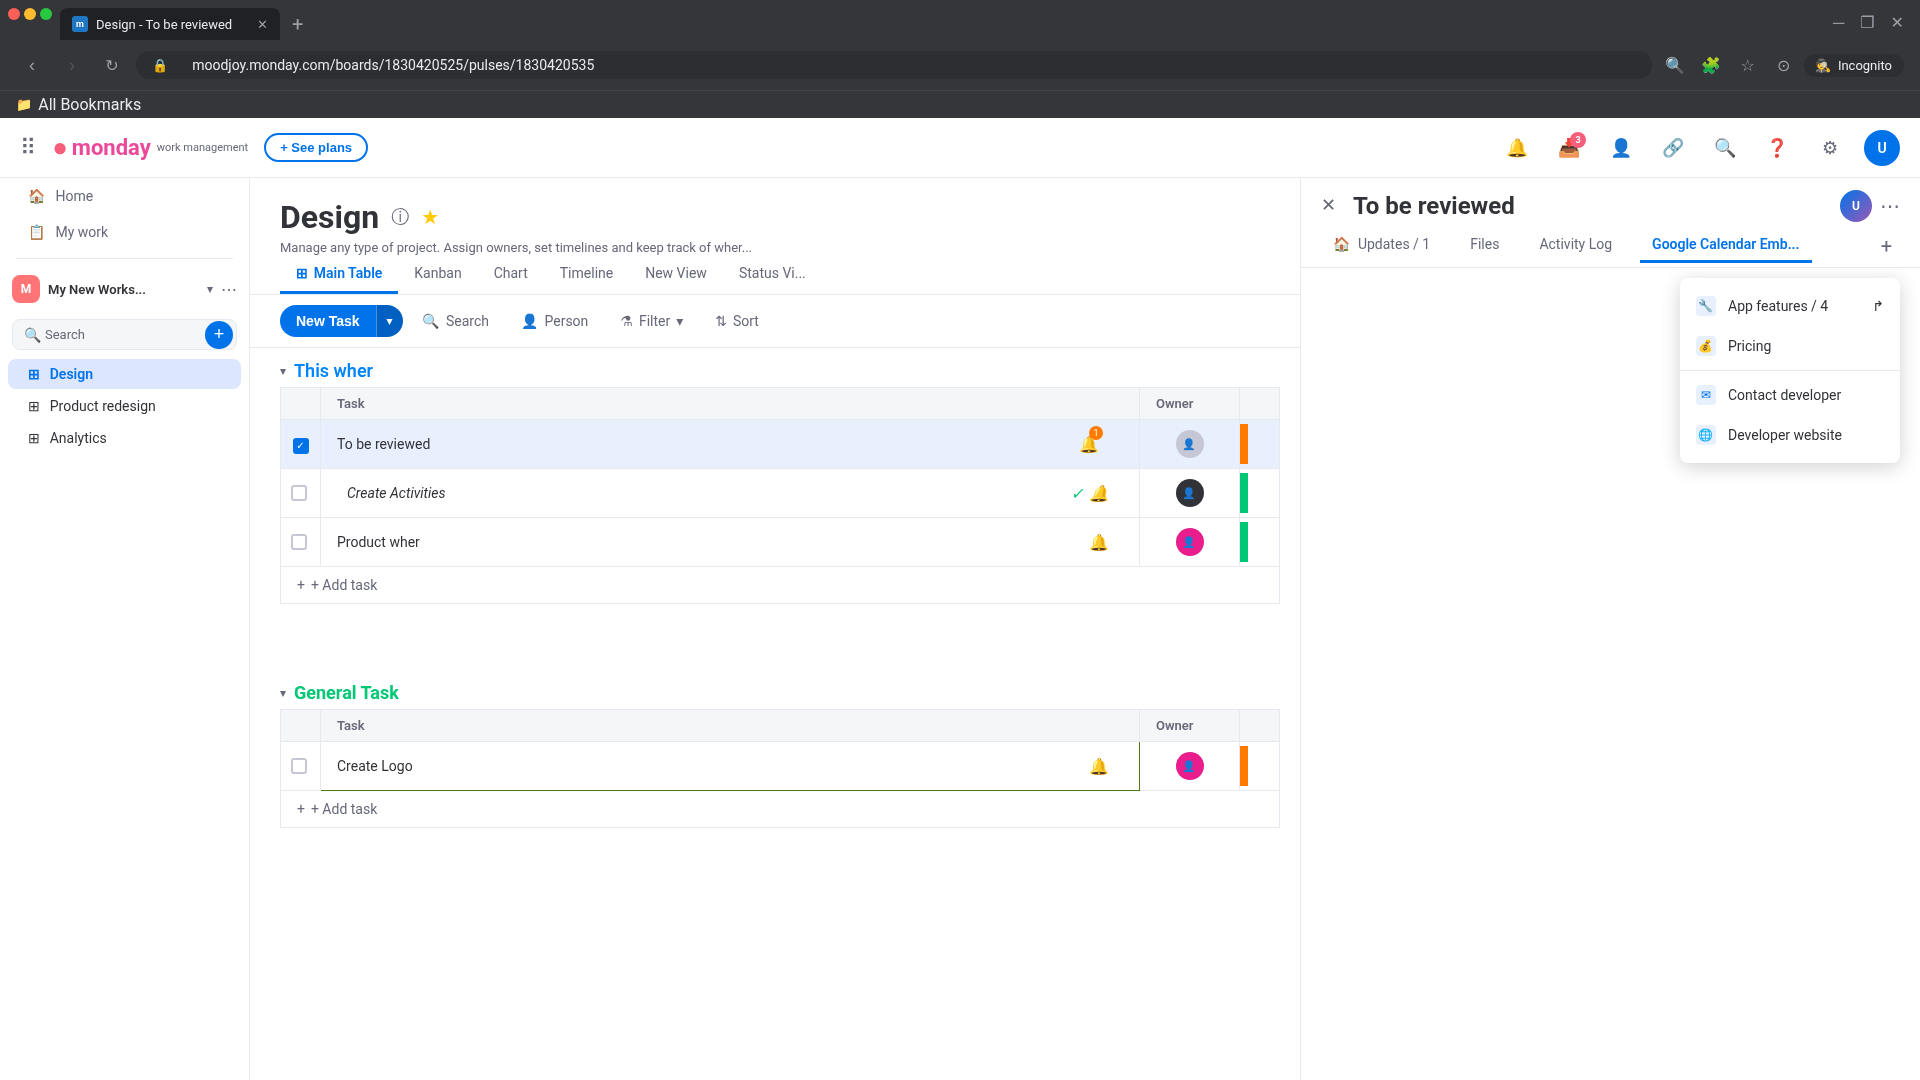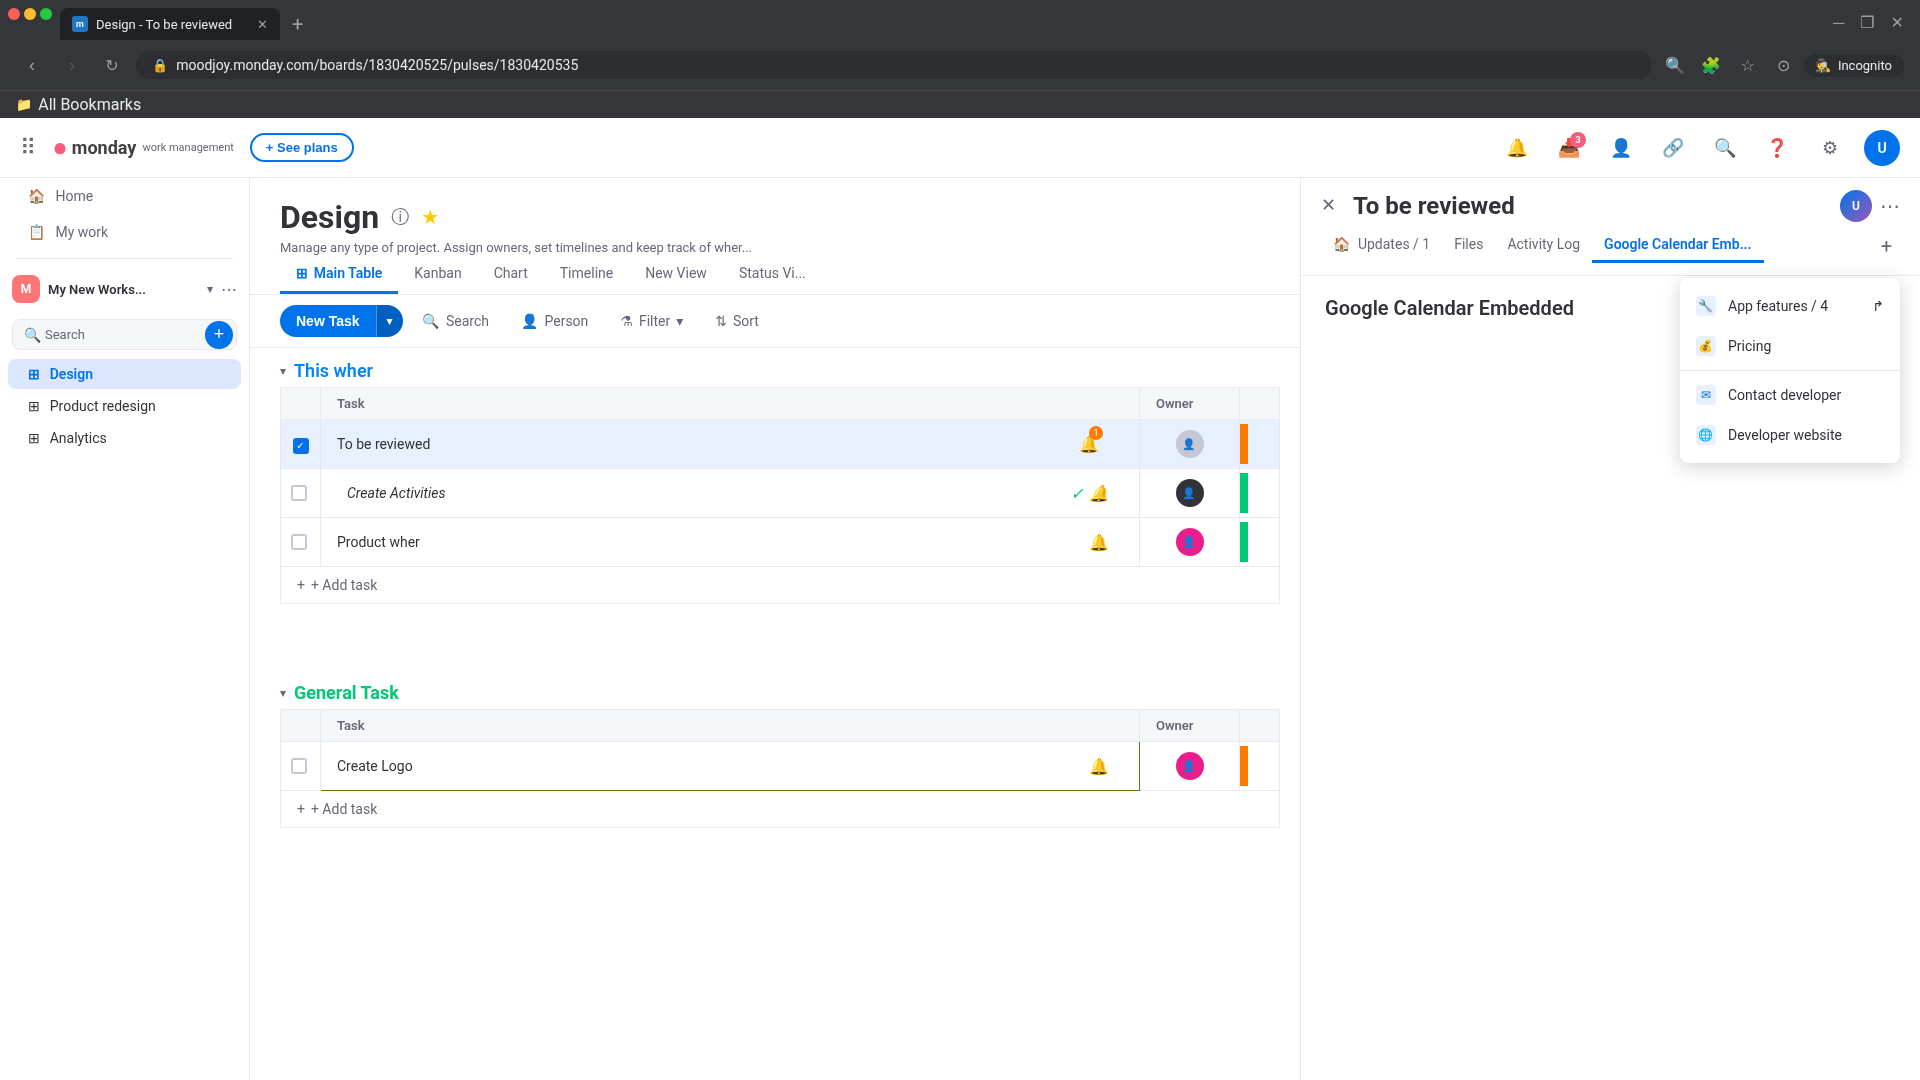--- a/index.html
+++ b/index.html
@@ -29,21 +29,21 @@
       <span style="color:#9aa0a6;cursor:pointer;font-size:16px;">❐</span>
       <span style="color:#9aa0a6;cursor:pointer;font-size:16px;">✕</span>
     </div>
   </div>
   <div style="background:#35363a; height:50px; display:flex; align-items:center; padding:0 16px; gap:8px;">
     <button style="background:none;border:none;color:#9aa0a6;cursor:pointer;width:32px;height:32px;font-size:18px;border-radius:50%;">‹</button>
     <button style="background:none;border:none;color:#555;cursor:pointer;width:32px;height:32px;font-size:18px;border-radius:50%;">›</button>
     <button style="background:none;border:none;color:#9aa0a6;cursor:pointer;width:32px;height:32px;font-size:16px;border-radius:50%;">↻</button>
     <div style="flex:1;background:#2d2e31;border-radius:20px;padding:6px 16px;display:flex;align-items:center;gap:8px;">
       <span style="color:#9aa0a6;font-size:13px;">🔒</span>
-      <span style="color:#e8eaed;font-size:14px;">moodjoy.monday.com/boards/1830420525/pulses/1830420535</span>
+      <span style="color:#e8eaed;font-size:14px;margin-left:16px;">moodjoy.monday.com/boards/1830420525/pulses/1830420535</span>
     </div>
     <div style="display:flex;gap:4px;align-items:center;">
       <span style="color:#9aa0a6;width:32px;height:32px;display:flex;align-items:center;justify-content:center;cursor:pointer;border-radius:50%;font-size:16px;">🔍</span>
       <span style="color:#9aa0a6;width:32px;height:32px;display:flex;align-items:center;justify-content:center;cursor:pointer;border-radius:50%;font-size:16px;">🧩</span>
       <span style="color:#9aa0a6;width:32px;height:32px;display:flex;align-items:center;justify-content:center;cursor:pointer;border-radius:50%;font-size:16px;">☆</span>
       <span style="color:#9aa0a6;width:32px;height:32px;display:flex;align-items:center;justify-content:center;cursor:pointer;border-radius:50%;font-size:16px;">⊙</span>
       <div style="background:#2d2e31;border-radius:16px;padding:4px 12px;color:#e8eaed;font-size:13px;display:flex;align-items:center;gap:6px;cursor:pointer;">
         <span>🕵️</span>
         <span>Incognito</span>
       </div>
@@ -54,21 +54,21 @@
     <span style="color:#e8eaed;font-size:16px;cursor:pointer;">All Bookmarks</span>
   </div>
 </div>
 
 <div style="display:flex;height:calc(1080px - 118px);position:relative;">
 
   <div style="position:absolute;top:0;left:0;right:0;height:60px;background:#fff;border-bottom:1px solid #e6e9ef;display:flex;align-items:center;padding:0 20px;gap:16px;z-index:100;">
     <span style="color:#676879;font-size:22px;cursor:pointer;">⠿</span>
     <div style="display:flex;align-items:center;gap:4px;">
       <span style="color:#f65f7c;font-size:26px;font-weight:900;">●</span>
-      <span style="font-size:18px;font-weight:700;color:#404040;">monday</span>
+      <span style="font-size:22px;font-weight:700;color:#ec4899;">monday</span>
       <span style="font-size:11px;color:#676879;margin-left:2px;">work management</span>
     </div>
     <button style="background:transparent;border:2px solid #0073ea;color:#0073ea;border-radius:20px;padding:5px 14px;font-size:13px;font-weight:600;cursor:pointer;display:flex;align-items:center;gap:4px;">
       <span>+ See plans</span>
     </button>
     <div style="flex:1;"></div>
     <span style="color:#676879;font-size:18px;cursor:pointer;width:36px;height:36px;display:flex;align-items:center;justify-content:center;border-radius:50%;position:relative;">🔔</span>
     <span style="color:#676879;font-size:18px;cursor:pointer;width:36px;height:36px;display:flex;align-items:center;justify-content:center;border-radius:50%;position:relative;">
       📥
       <span style="position:absolute;top:2px;right:2px;background:#f65f7c;color:white;border-radius:50%;width:16px;height:16px;font-size:9px;display:flex;align-items:center;justify-content:center;font-weight:bold;">3</span>
@@ -303,50 +303,37 @@
 
     <span style="position:absolute;top:76px;left:20px;color:#676879;font-size:18px;cursor:pointer;">✕</span>
 
     <div style="position:absolute;right:20px;top:72px;display:flex;align-items:center;gap:8px;">
       <div style="width:32px;height:32px;border-radius:50%;background:linear-gradient(135deg,#0073ea,#9b59b6);display:flex;align-items:center;justify-content:center;color:white;font-size:12px;font-weight:600;">U</div>
       <span style="color:#676879;font-size:20px;cursor:pointer;">⋯</span>
     </div>
 
     <div style="font-size:24px;font-weight:700;color:#323338;padding:14px 20px 0 52px;">To be reviewed</div>
 
-    <div style="display:flex;align-items:center;gap:0;padding:8px 20px 12px;border-bottom:1px solid #e6e9ef;overflow:hidden;">
+    <div style="display:flex;align-items:center;gap:16px;padding:8px 20px 4px;border-bottom:1px solid #e6e9ef;overflow:hidden;">
       <div style="padding:8px 12px;font-size:14px;color:#676879;cursor:pointer;border-bottom:3px solid transparent;white-space:nowrap;">
         <span style="margin-right:4px;">🏠</span>
         <span>Updates / 1</span>
       </div>
       <div style="padding:8px 12px;font-size:14px;color:#676879;cursor:pointer;border-bottom:3px solid transparent;white-space:nowrap;">
         <span>Files</span>
       </div>
       <div style="padding:8px 12px;font-size:14px;color:#676879;cursor:pointer;border-bottom:3px solid transparent;white-space:nowrap;">
         <span>Activity Log</span>
       </div>
       <div style="padding:8px 12px;font-size:14px;color:#0073ea;cursor:pointer;border-bottom:3px solid #0073ea;font-weight:600;white-space:nowrap;">
         <span>Google Calendar Emb...</span>
       </div>
       <span style="color:#676879;font-size:20px;cursor:pointer;padding:4px 8px;margin-left:auto;">+</span>
     </div>
 
-    <div style="flex:1;padding:0;">
-      <div style="display:flex;align-items:center;justify-content:space-between;padding:16px 24px;">
-        <span style="font-size:20px;font-weight:600;color:#323338;">Google Calendar Embedded</span>
-        <div style="display:flex;align-items:center;gap:8px;">
-          <div style="display:flex;align-items:center;gap:6px;color:#676879;font-size:14px;cursor:pointer;padding:6px 12px;border-radius:8px;border:1px solid #e6e9ef;">
-            <span>⚙</span>
-            <span>Settings</span>
-          </div>
-          <div style="width:32px;height:32px;display:flex;align-items:center;justify-content:center;border-radius:6px;cursor:pointer;color:#676879;font-size:16px;border:1px solid #e6e9ef;">⊞</div>
-          <div style="width:32px;height:32px;display:flex;align-items:center;justify-content:center;border-radius:6px;cursor:pointer;color:#676879;font-size:16px;border:1px solid #e6e9ef;">∧</div>
-        </div>
-      </div>
-    </div>
   </div>
 
   <div style="position:absolute;right:20px;top:160px;background:white;border-radius:8px;box-shadow:0 4px 20px rgba(0,0,0,0.18);width:220px;z-index:300;padding:8px 0;">
     <div style="display:flex;align-items:center;gap:12px;padding:10px 16px;cursor:pointer;font-size:14px;color:#323338;">
       <div style="width:20px;height:20px;border-radius:4px;background:#e8f0fe;display:flex;align-items:center;justify-content:center;color:#0073ea;font-size:12px;">🔧</div>
       <span>App features / 4</span>
       <span style="margin-left:auto;color:#323338;">↱</span>
     </div>
     <div style="display:flex;align-items:center;gap:12px;padding:10px 16px;cursor:pointer;font-size:14px;color:#323338;">
       <div style="width:20px;height:20px;border-radius:4px;background:#e8f0fe;display:flex;align-items:center;justify-content:center;color:#0073ea;font-size:12px;">💰</div>

